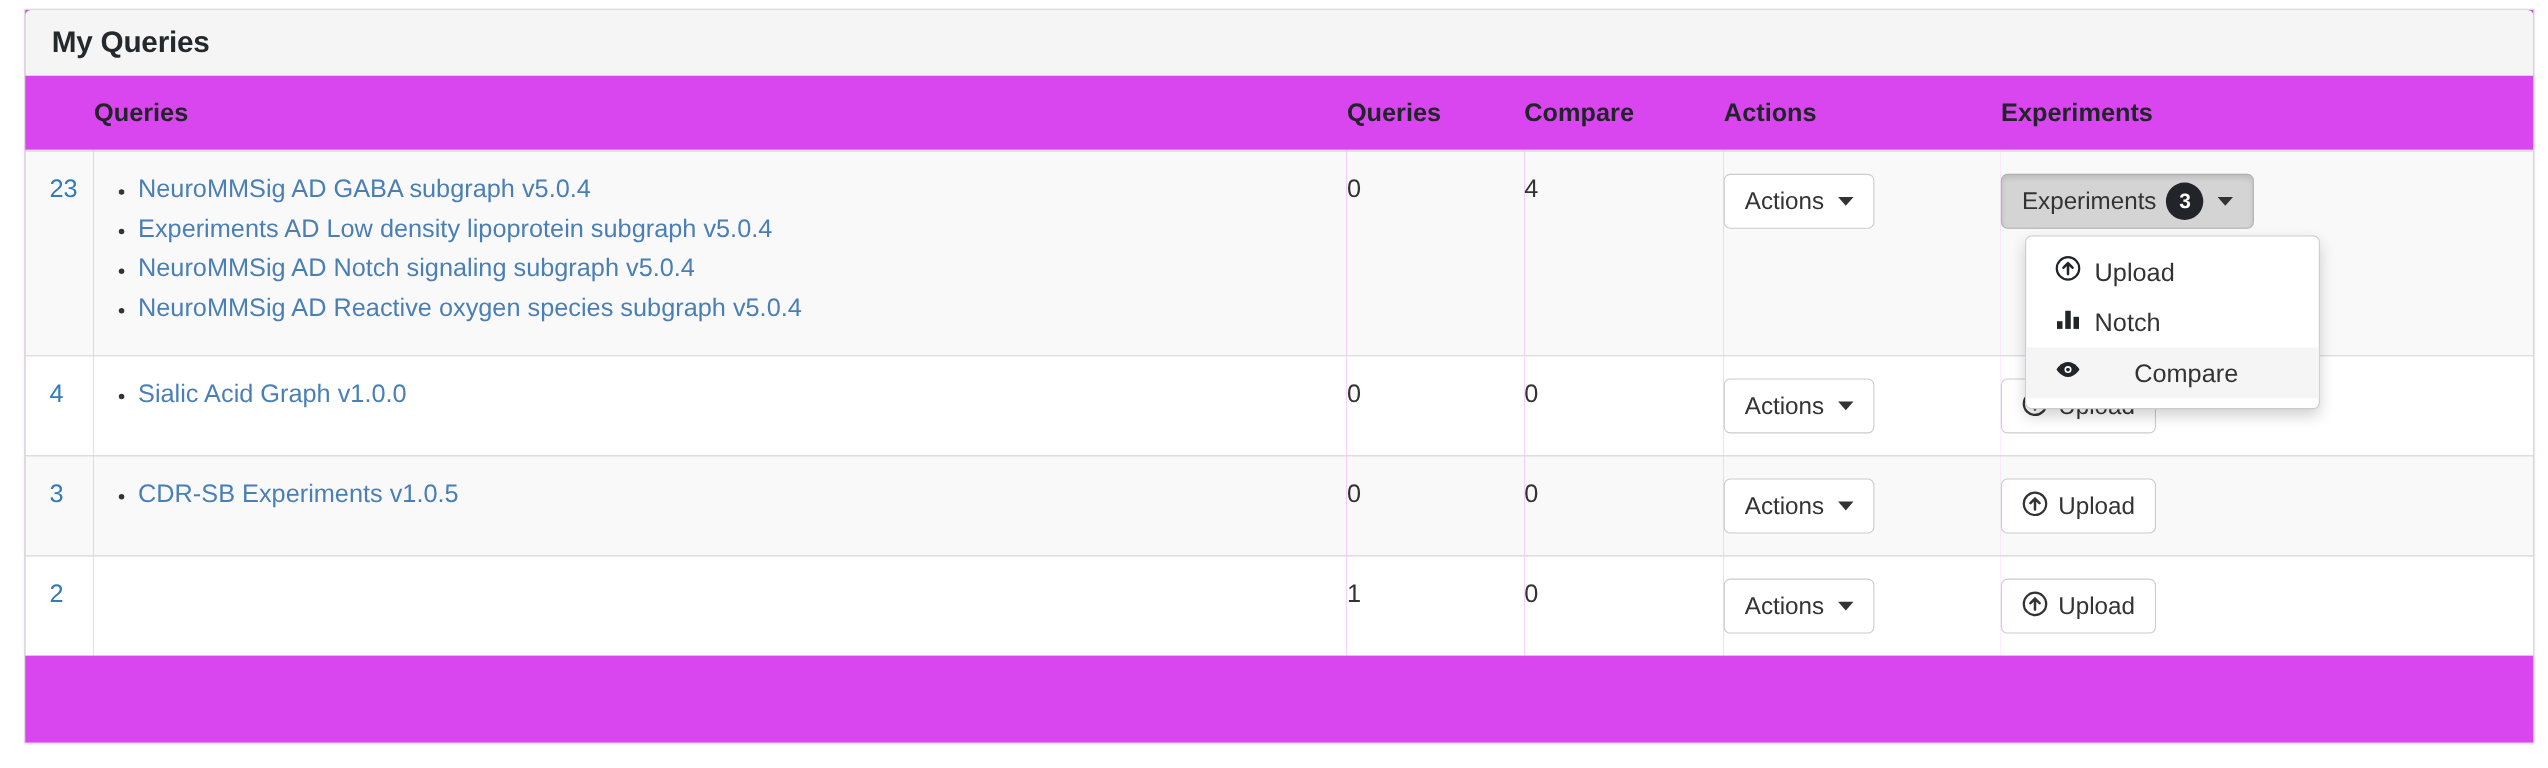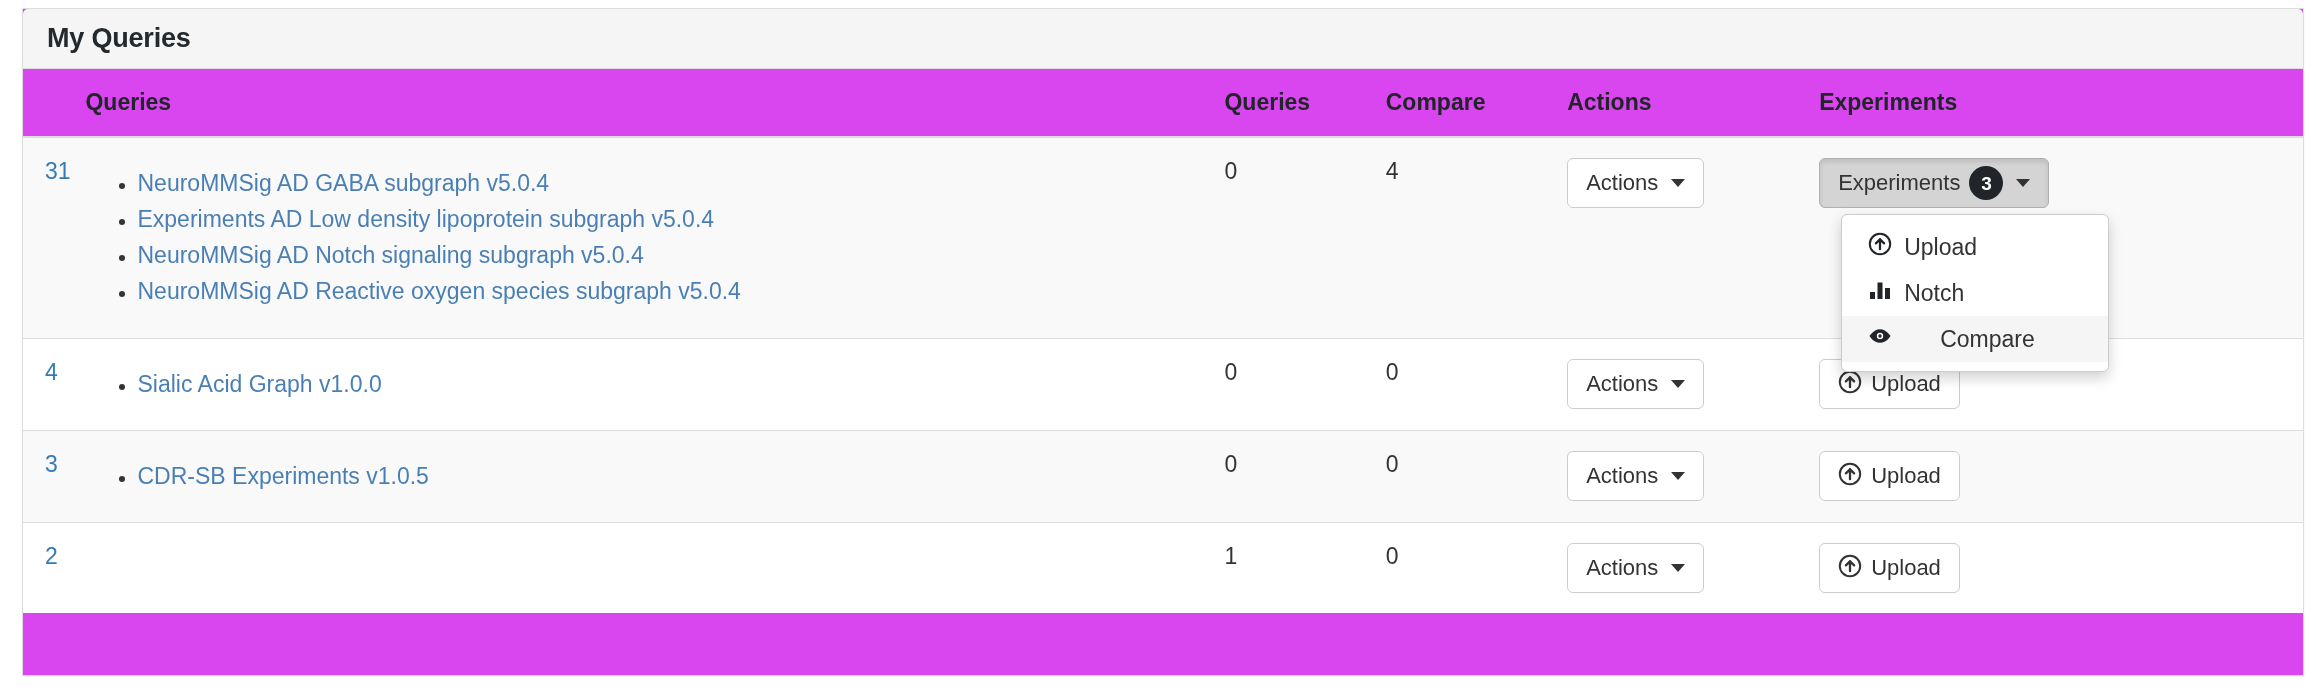--- a/index.html
+++ b/index.html
@@ -81,21 +81,21 @@
 
   th.col-id { padding-left: 22px !important; }
 
   .idlink {
     color: #337ab7;
     text-decoration: none;
     font-size: 23px;
   }
 
   ul.netlist {
-    margin: 12px;
+    margin: 0;
     padding: 0 0 0 40px;
     list-style: disc;
   }
   ul.netlist li {
     margin: 0 0 9px 0;
     line-height: 1.18;
   }
   ul.netlist li::marker { color: #333; font-size: 19px; }
   .netlink {
     color: #4a7fb5;
@@ -206,21 +206,21 @@
           <th>Queries</th>
           <th>Compare</th>
           <th>Actions</th>
           <th>Experiments</th>
         </tr>
       </thead>
       <tbody>
 
         <tr class="striped">
           <td class="col-id">
-            <a class="idlink" href="#">31</a>
+            <a class="idlink" href="#">23</a>
           </td>
           <td>
             <ul class="netlist">
               <li><a class="netlink" href="#">NeuroMMSig AD GABA subgraph v5.0.4</a></li>
               <li><a class="netlink" href="#">Experiments AD Low density lipoprotein subgraph v5.0.4</a></li>
               <li><a class="netlink" href="#">NeuroMMSig AD Notch signaling subgraph v5.0.4</a></li>
               <li><a class="netlink" href="#">NeuroMMSig AD Reactive oxygen species subgraph v5.0.4</a></li>
             </ul>
           </td>
           <td class="numcell">0</td>

